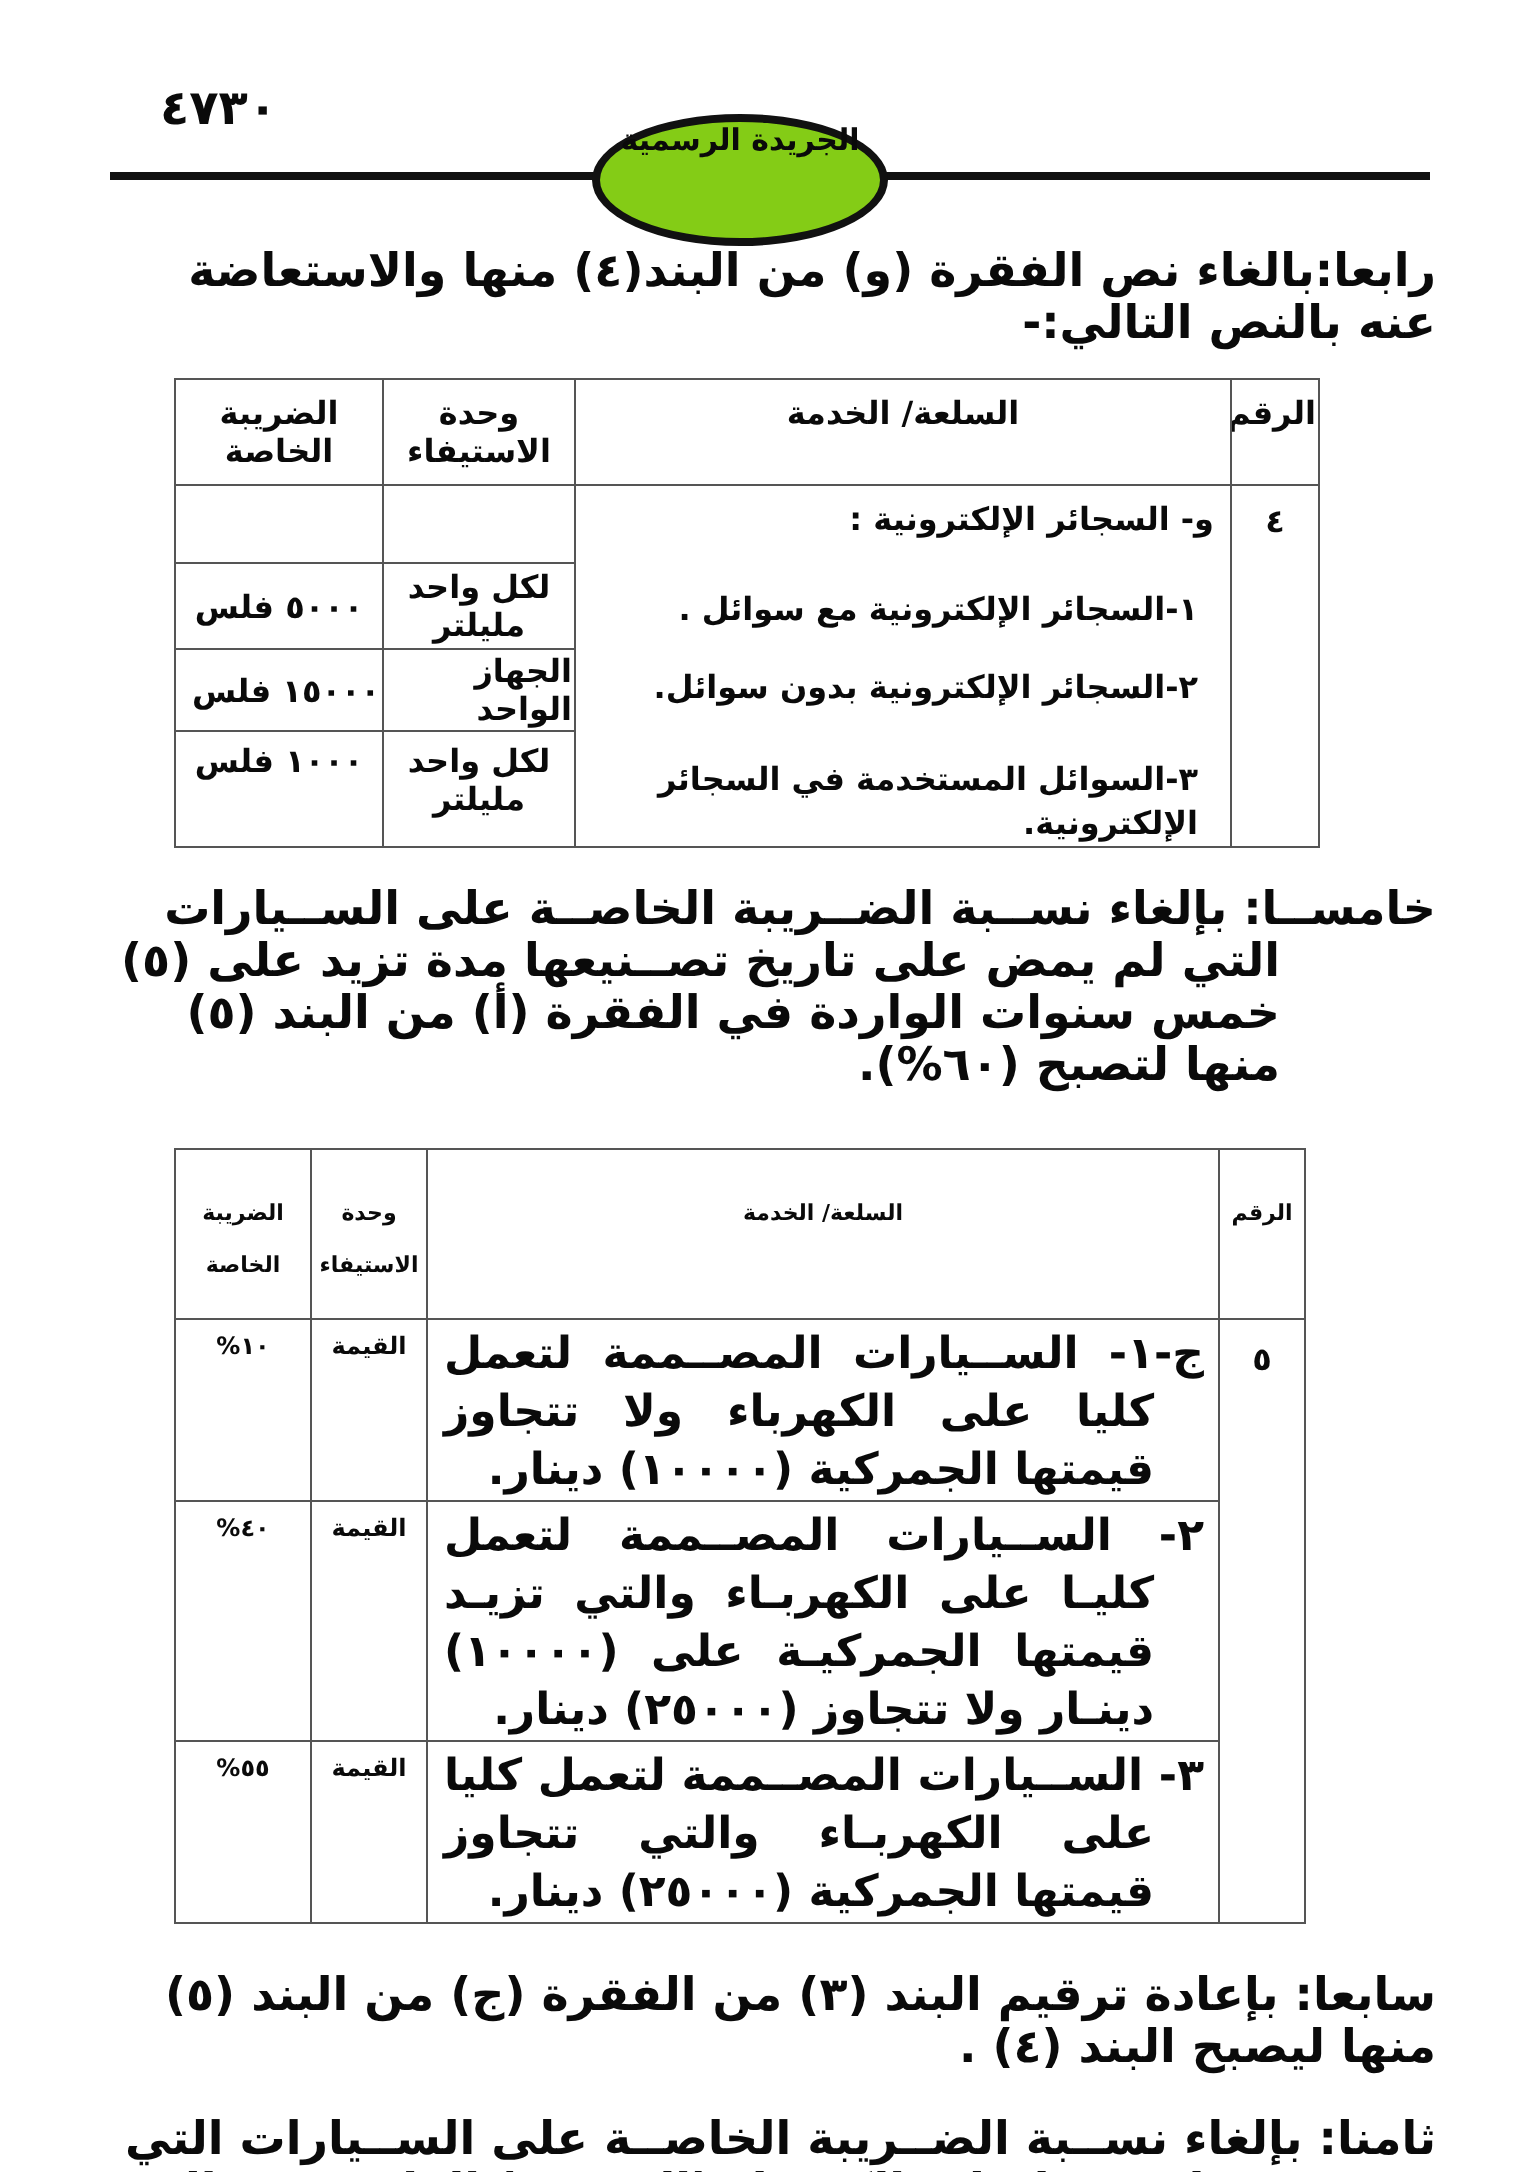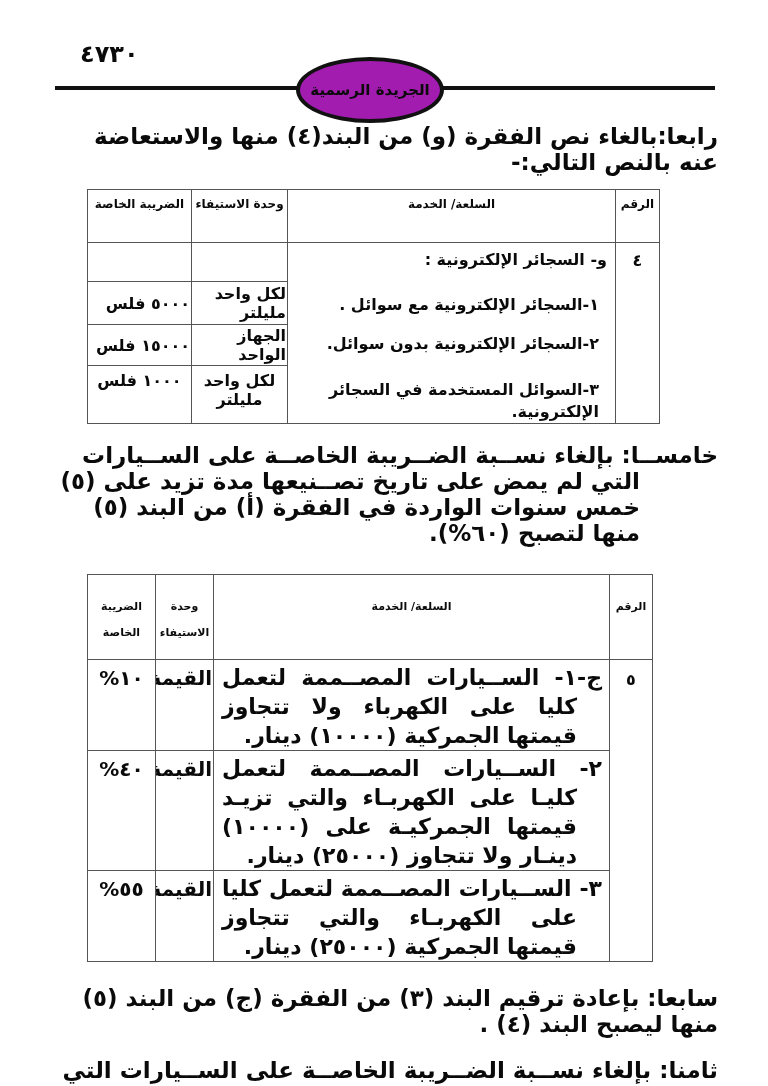--- a/index.html
+++ b/index.html
@@ -18,22 +18,22 @@
     position:absolute;left:80px;top:40px;
     font-size:24px;font-weight:bold;letter-spacing:6px;
     direction:ltr;
   }
   .rule-line{
     position:absolute;left:55px;top:86px;width:660px;height:4px;
     background:#111;
   }
   .banner-oval{
     position:absolute;left:296px;top:57px;width:140px;height:58px;
-    background:#a21caf;border:4px solid #111;border-radius:50%;
-    display:flex;align-items:center;justify-content:center;
+    background:#84cc16;border:4px solid #111;border-radius:50%;
+    display:flex;justify-content:center;
   }
   .banner-oval span{font-size:15px;font-weight:bold;}
   
   .content{
     position:absolute;top:123px;right:50px;left:50px;
   }
   .clause{
     margin:0;
     font-size:23px;line-height:26px;font-weight:bold;
     text-align:right;
@@ -46,51 +46,51 @@
   }
   td{border:1px solid #555;overflow:hidden;}
   
   .t1{width:572px;margin:14px 58px 0 auto;}
   .t1 .col-num{width:44px;}
   .t1 .col-item{width:328px;}
   .t1 .col-unit{width:96px;}
   .t1 .col-tax{width:104px;}
   .t1 .thead td{
     height:44px;vertical-align:top;text-align:center;
-    font-size:12px;padding-top:7px;
+    font-size:16px;padding-top:7px;
   }
   .t1 .num-cell{vertical-align:top;text-align:center;font-size:16px;padding-top:8px;}
   .t1 .item-cell{vertical-align:top;font-size:16px;padding:0 6px 0 4px;}
   .t1 .item-cell .il{line-height:22px;text-align:right;}
   .t1 .il0{margin-top:6px;padding-right:2px;}
   .t1 .il1{margin-top:23px;padding-right:10px;}
   .t1 .il2{margin-top:17px;padding-right:10px;}
   .t1 .il3{margin-top:24px;padding-right:10px;}
   .t1 .r0 td{height:36px;}
-  .t1 .r1 td{height:39px;font-size:16px;vertical-align:middle;}
+  .t1 .r1 td{height:39px;text-align:center;font-size:16px;vertical-align:middle;}
   .t1 .r2 td{height:33px;text-align:right;font-size:16px;vertical-align:middle;}
   .t1 .r3 td{height:50px;text-align:center;font-size:16px;vertical-align:top;padding-top:5px;}
   
   .t2{width:565px;margin:28px 65px 0 auto;}
   .t2 .col-num{width:43px;}
   .t2 .col-item{width:396px;}
   .t2 .col-unit{width:58px;}
   .t2 .col-tax{width:68px;}
   .t2 .thead td{
     height:64px;vertical-align:top;text-align:center;
     font-size:11px;padding-top:19px;line-height:26px;
   }
   .t2 .num-cell{vertical-align:top;text-align:center;font-size:16px;padding-top:10px;}
   .t2 .item-cell{
     vertical-align:top;font-size:22px;line-height:29px;
     text-align:justify;
     padding:3px 32px 0 8px;text-indent:-25px;
   }
   .t2 .unit-cell,.t2 .tax-cell{
-    vertical-align:top;text-align:center;font-size:20px;padding-top:6px;
+    vertical-align:top;text-align:center;font-size:12px;padding-top:6px;
   }
   .t2 .r1 td{height:59px;}
   .t2 .r2 td{height:87px;}
   .t2 .r3 td{height:61px;}
   
   .mt-after-t1{margin-top:18px;}
   .mt-sixth{margin-top:16px;}
   .mt-seventh{margin-top:23px;}
   .mt-eighth{margin-top:20px;}
 </style>

